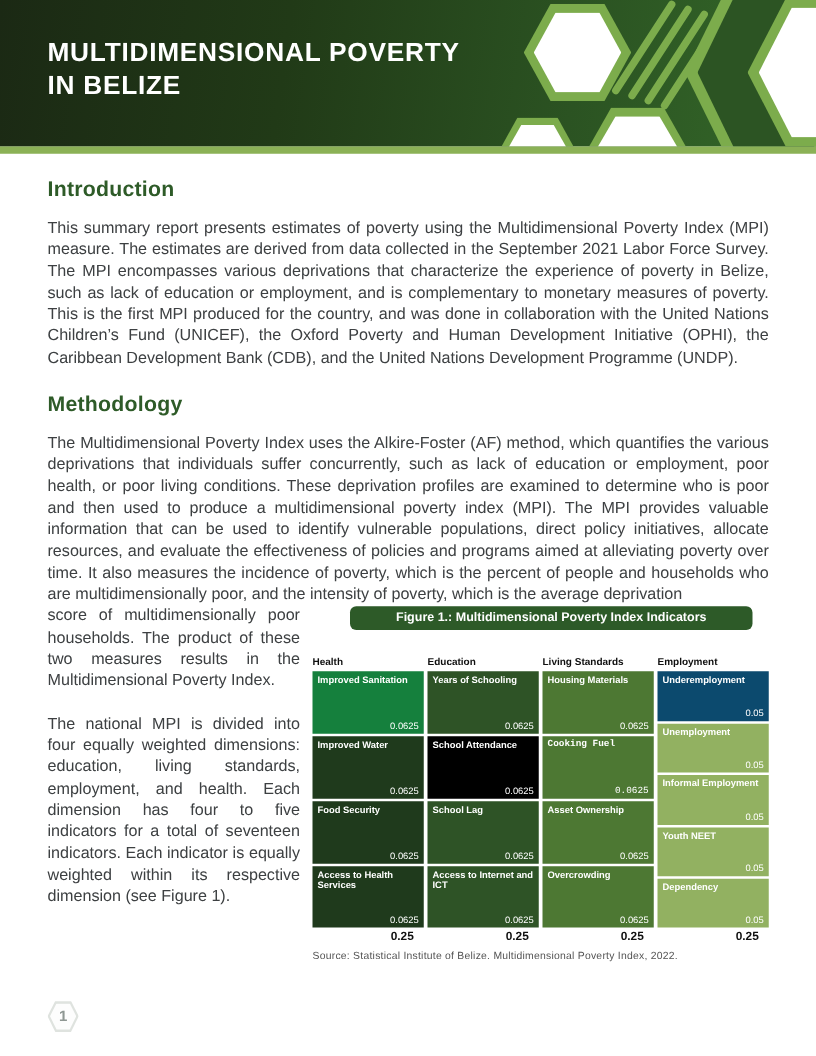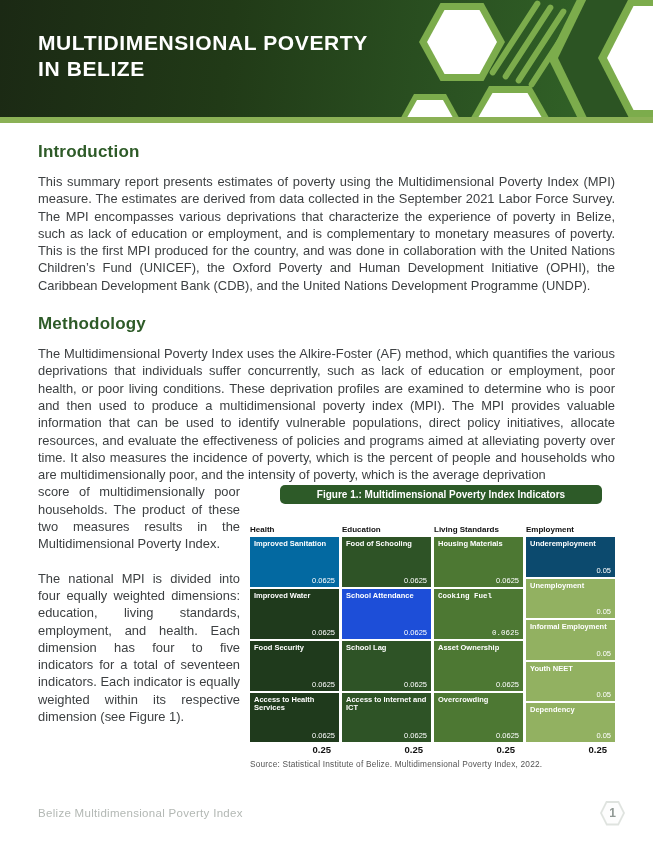--- a/index.html
+++ b/index.html
@@ -108,21 +108,21 @@
       <p class="body-text">score of multidimensionally poor households. The product of these two measures results in the Multidimensional Poverty Index.</p>
       <p class="body-text">The national MPI is divided into four equally weighted dimensions: education, living standards, employment, and health. Each dimension has four to five indicators for a total of seventeen indicators. Each indicator is equally weighted within its respective dimension (see Figure 1).</p>
     </div>
 
     <div class="figure-col">
       <div class="figure-title">Figure 1.: Multidimensional Poverty Index Indicators</div>
       <div class="treemap">
           <div class="treemap-col">
             <div class="col-header">Health</div>
             <div class="cells">
-              <div class="cell" style="background: #0369a1;">
+              <div class="cell" style="background: #15803d;">
                 <div class="cell-label">Improved Sanitation</div>
                 <div class="cell-value">0.0625</div>
               </div>
               <div class="cell" style="background: rgb(31, 58, 28);">
                 <div class="cell-label">Improved Water</div>
                 <div class="cell-value">0.0625</div>
               </div>
               <div class="cell" style="background: rgb(31, 58, 28);">
                 <div class="cell-label">Food Security</div>
                 <div class="cell-value">0.0625</div>
@@ -131,24 +131,24 @@
                 <div class="cell-label">Access to Health Services</div>
                 <div class="cell-value">0.0625</div>
               </div>
             </div>
             <div class="col-total">0.25</div>
           </div>
           <div class="treemap-col">
             <div class="col-header">Education</div>
             <div class="cells">
               <div class="cell" style="background: rgb(46, 83, 38);">
-                <div class="cell-label">Food of Schooling</div>
-                <div class="cell-value">0.0625</div>
-              </div>
-              <div class="cell" style="background: #1d4ed8; padding-left: 44px;">
+                <div class="cell-label">Years of Schooling</div>
+                <div class="cell-value">0.0625</div>
+              </div>
+              <div class="cell" style="background: #000000; padding-left: 44px;">
                 <div class="cell-label">School Attendance</div>
                 <div class="cell-value">0.0625</div>
               </div>
               <div class="cell" style="background: rgb(46, 83, 38);">
                 <div class="cell-label">School Lag</div>
                 <div class="cell-value">0.0625</div>
               </div>
               <div class="cell" style="background: rgb(46, 83, 38);">
                 <div class="cell-label">Access to Internet and ICT</div>
                 <div class="cell-value">0.0625</div>
@@ -205,17 +205,16 @@
             <div class="col-total">0.25</div>
           </div>
         </div>
       <div class="figure-source">Source: Statistical Institute of Belize. Multidimensional Poverty Index, 2022.</div>
     </div>
   </div>
 
 </div>
 
 <div class="footer">
-  <span class="footer-text">Belize Multidimensional Poverty Index</span>
   <div class="page-hex hex">
     <div class="page-hex-inner hex">1</div>
   </div>
 </div>
 
 </body></html>

